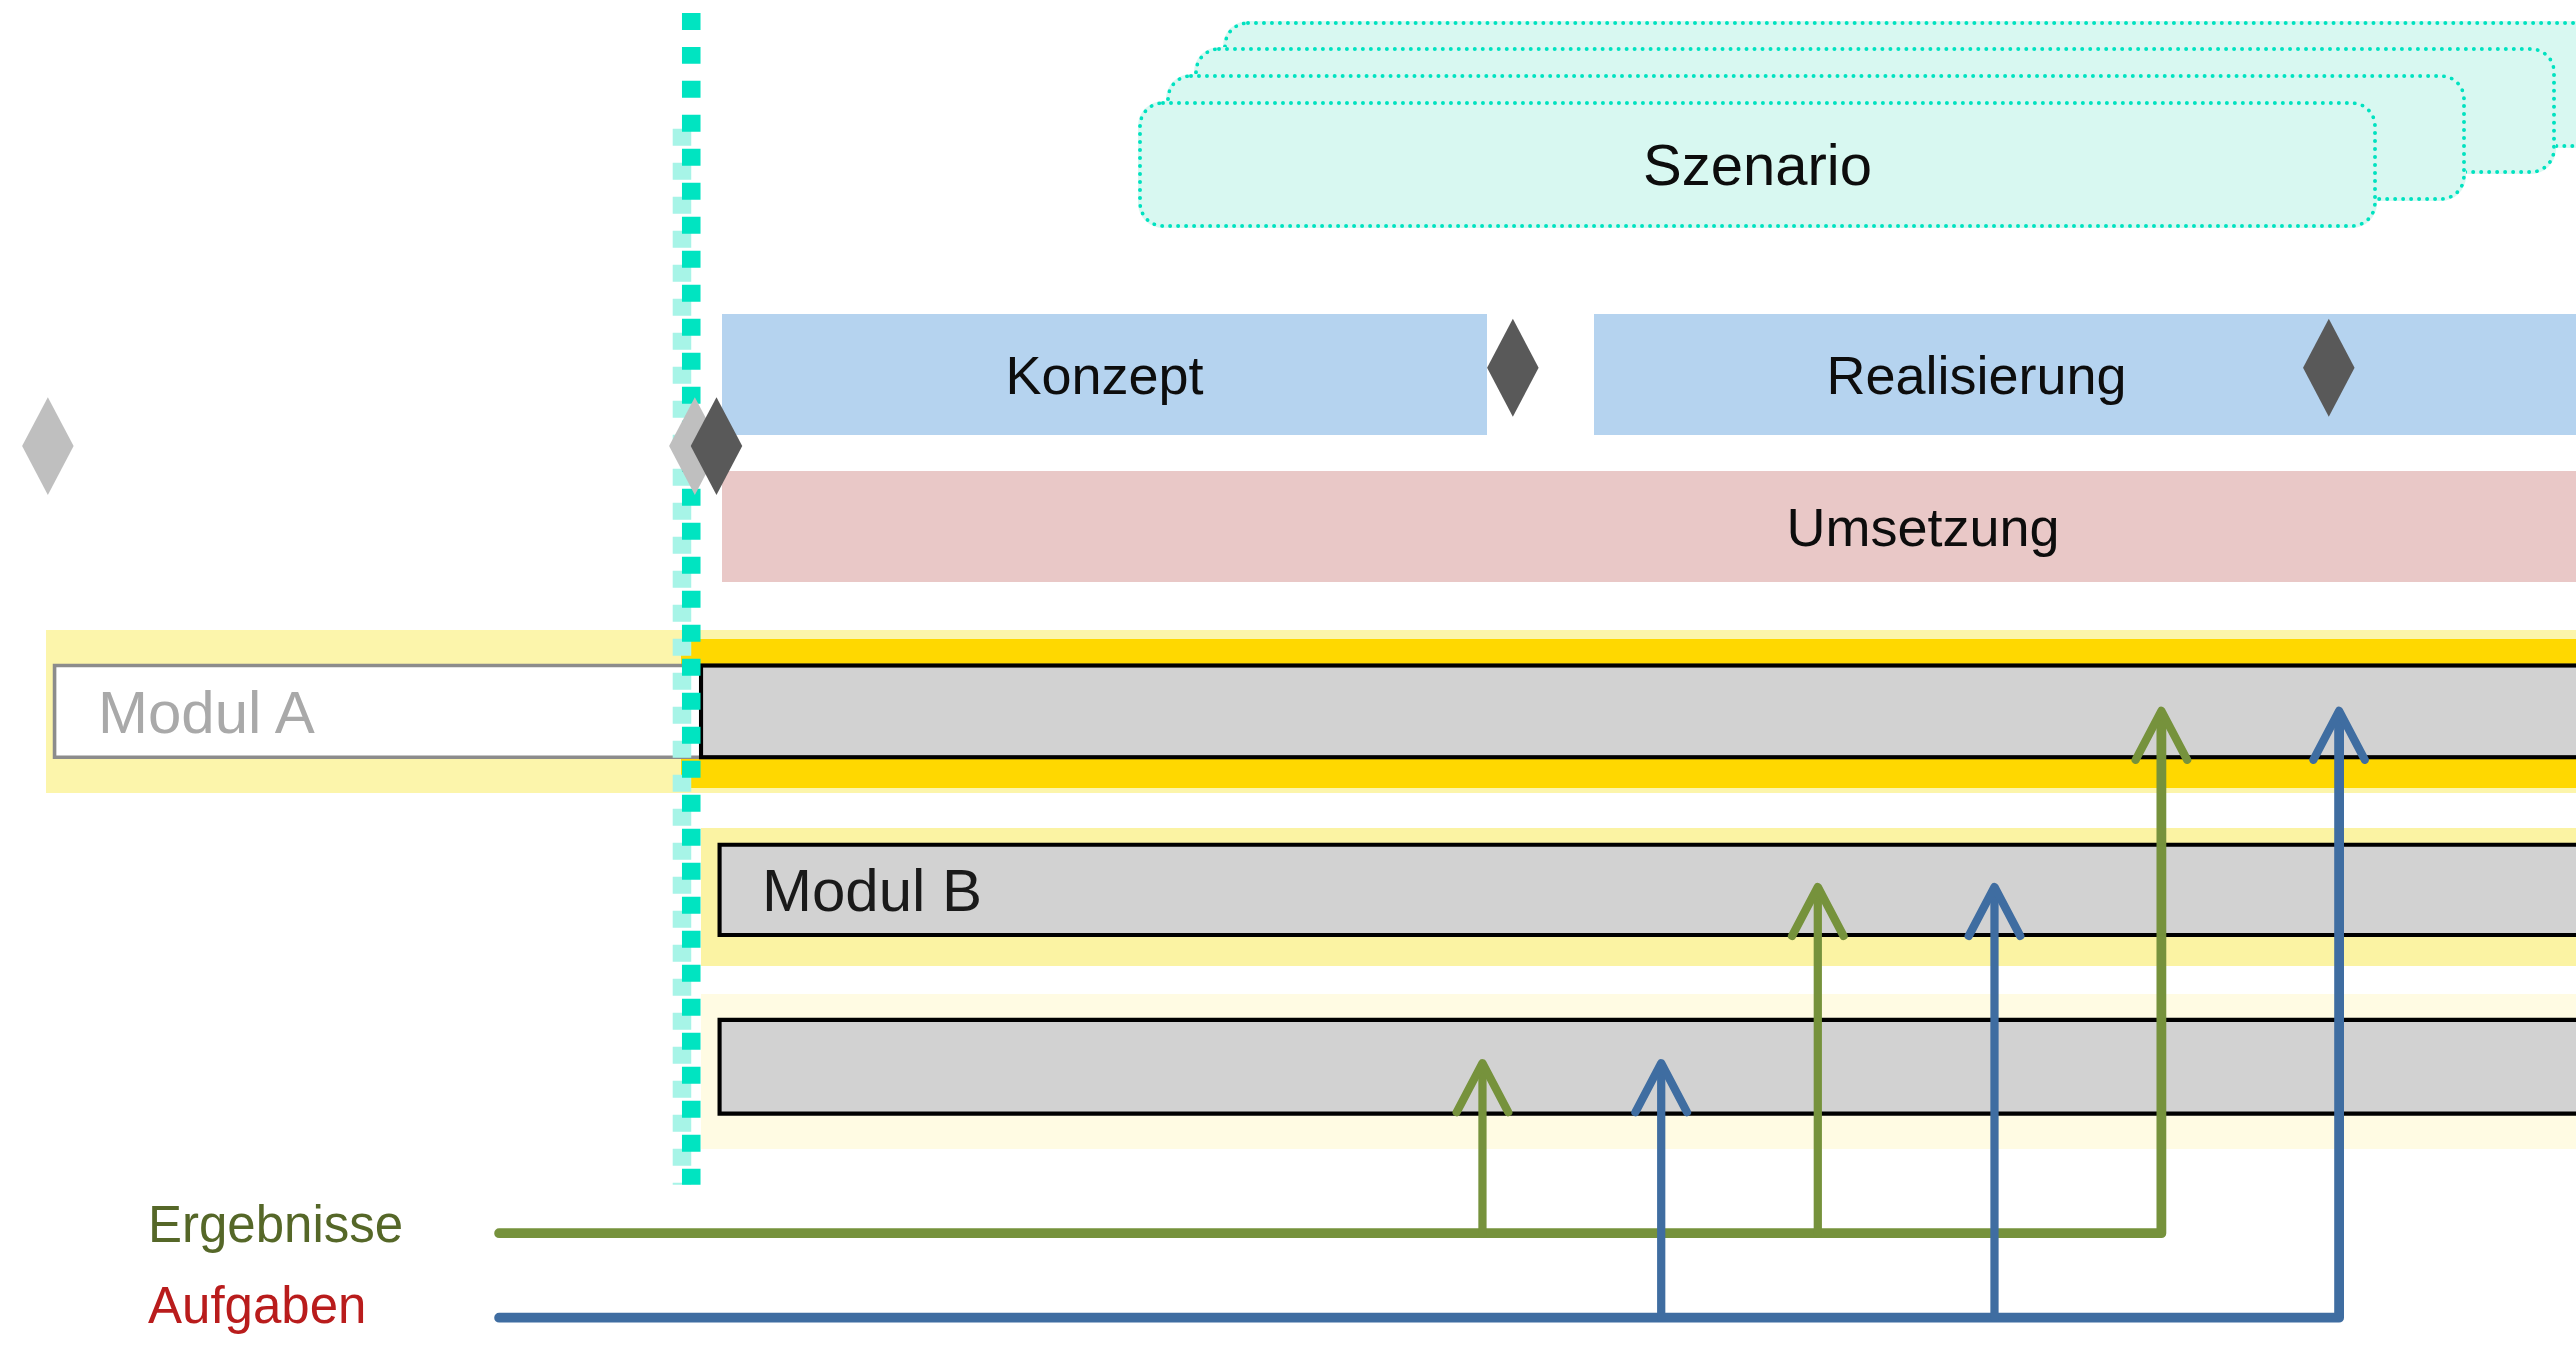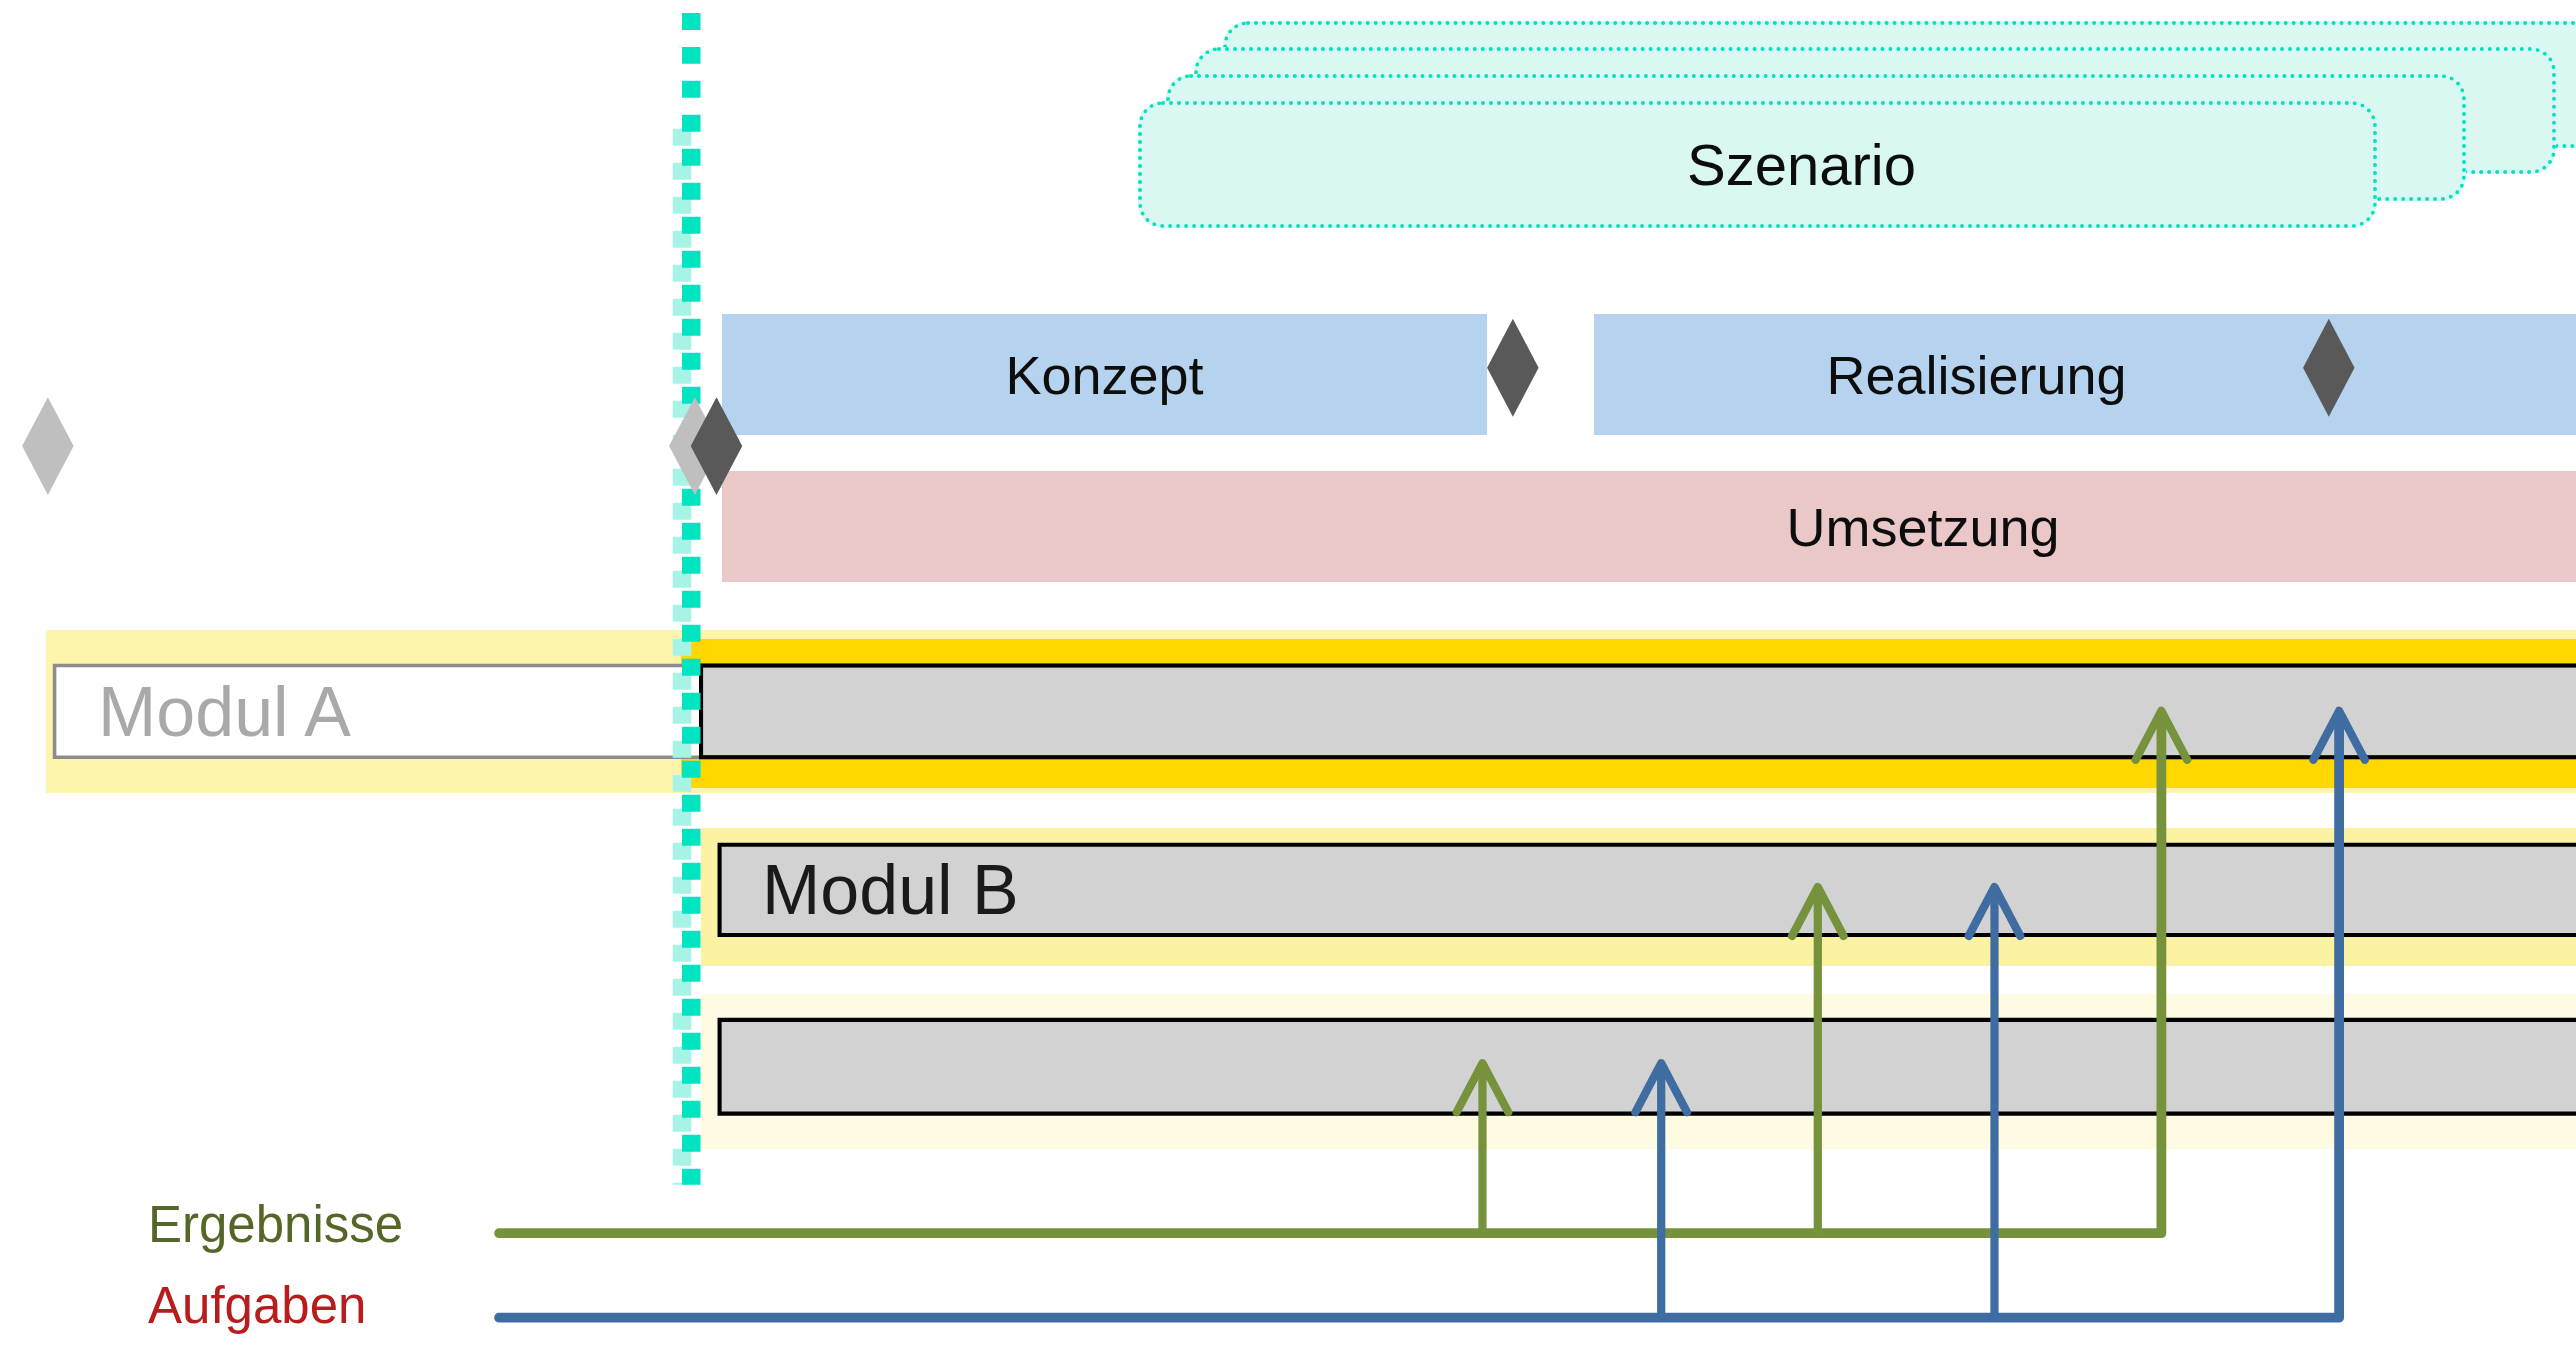--- a/index.html
+++ b/index.html
@@ -18,38 +18,38 @@
     position:absolute;height:127px;box-sizing:border-box;
     background:#d8f8f1;border:4.6px dotted #00e2c0;border-radius:25px;
   }
   .scard0{left:1138px;top:101px;width:1239px;}
   .scard1{left:1166px;top:74px;width:1300px;}
   .scard2{left:1194px;top:47px;width:1362px;}
   .scard3{left:1223px;top:20.6px;width:1424px;}
   .scenario-label{
     left:1138px;top:101px;width:1239px;height:127px;
     display:flex;align-items:center;justify-content:center;
-    font-size:58px;color:#0d0d0d;margin-left:44px;
+    font-size:58px;color:#0d0d0d;
   }
 
   .phase{
     position:absolute;display:flex;align-items:center;justify-content:center;
     font-size:54px;color:#0d0d0d;
   }
   .phase-blue{background:#b5d3ef;top:314px;height:121px;}
   .phase-gray{background:#ededed;top:391px;height:112px;color:#a9a9a9;}
   .ph-konzept{left:722px;width:765px;}
   .ph-realisierung{left:1594px;width:765px;}
   .ph-einfuehrung{left:2354px;width:770px;}
   .ph-init{left:85px;width:573px;}
   .ph-umsetzung{left:722px;top:471px;width:2402px;height:111px;background:#e9c8c7;}
 
   .modlabel{
     position:absolute;display:flex;align-items:center;
-    font-size:70px;color:#1a1a1a;white-space:nowrap;
+    font-size:60px;color:#1a1a1a;white-space:nowrap;
   }
   .ml-a{left:98px;top:666px;height:92px;color:#a9a9a9;}
   .ml-b{left:762px;top:845px;height:90px;}
   .ml-n{left:762px;top:1020px;height:94px;}
 
   .legendlabel{
     position:absolute;display:flex;align-items:center;
     font-size:51px;white-space:nowrap;
   }
   .lg-erg{left:148px;top:1195px;height:58px;color:#556728;}

